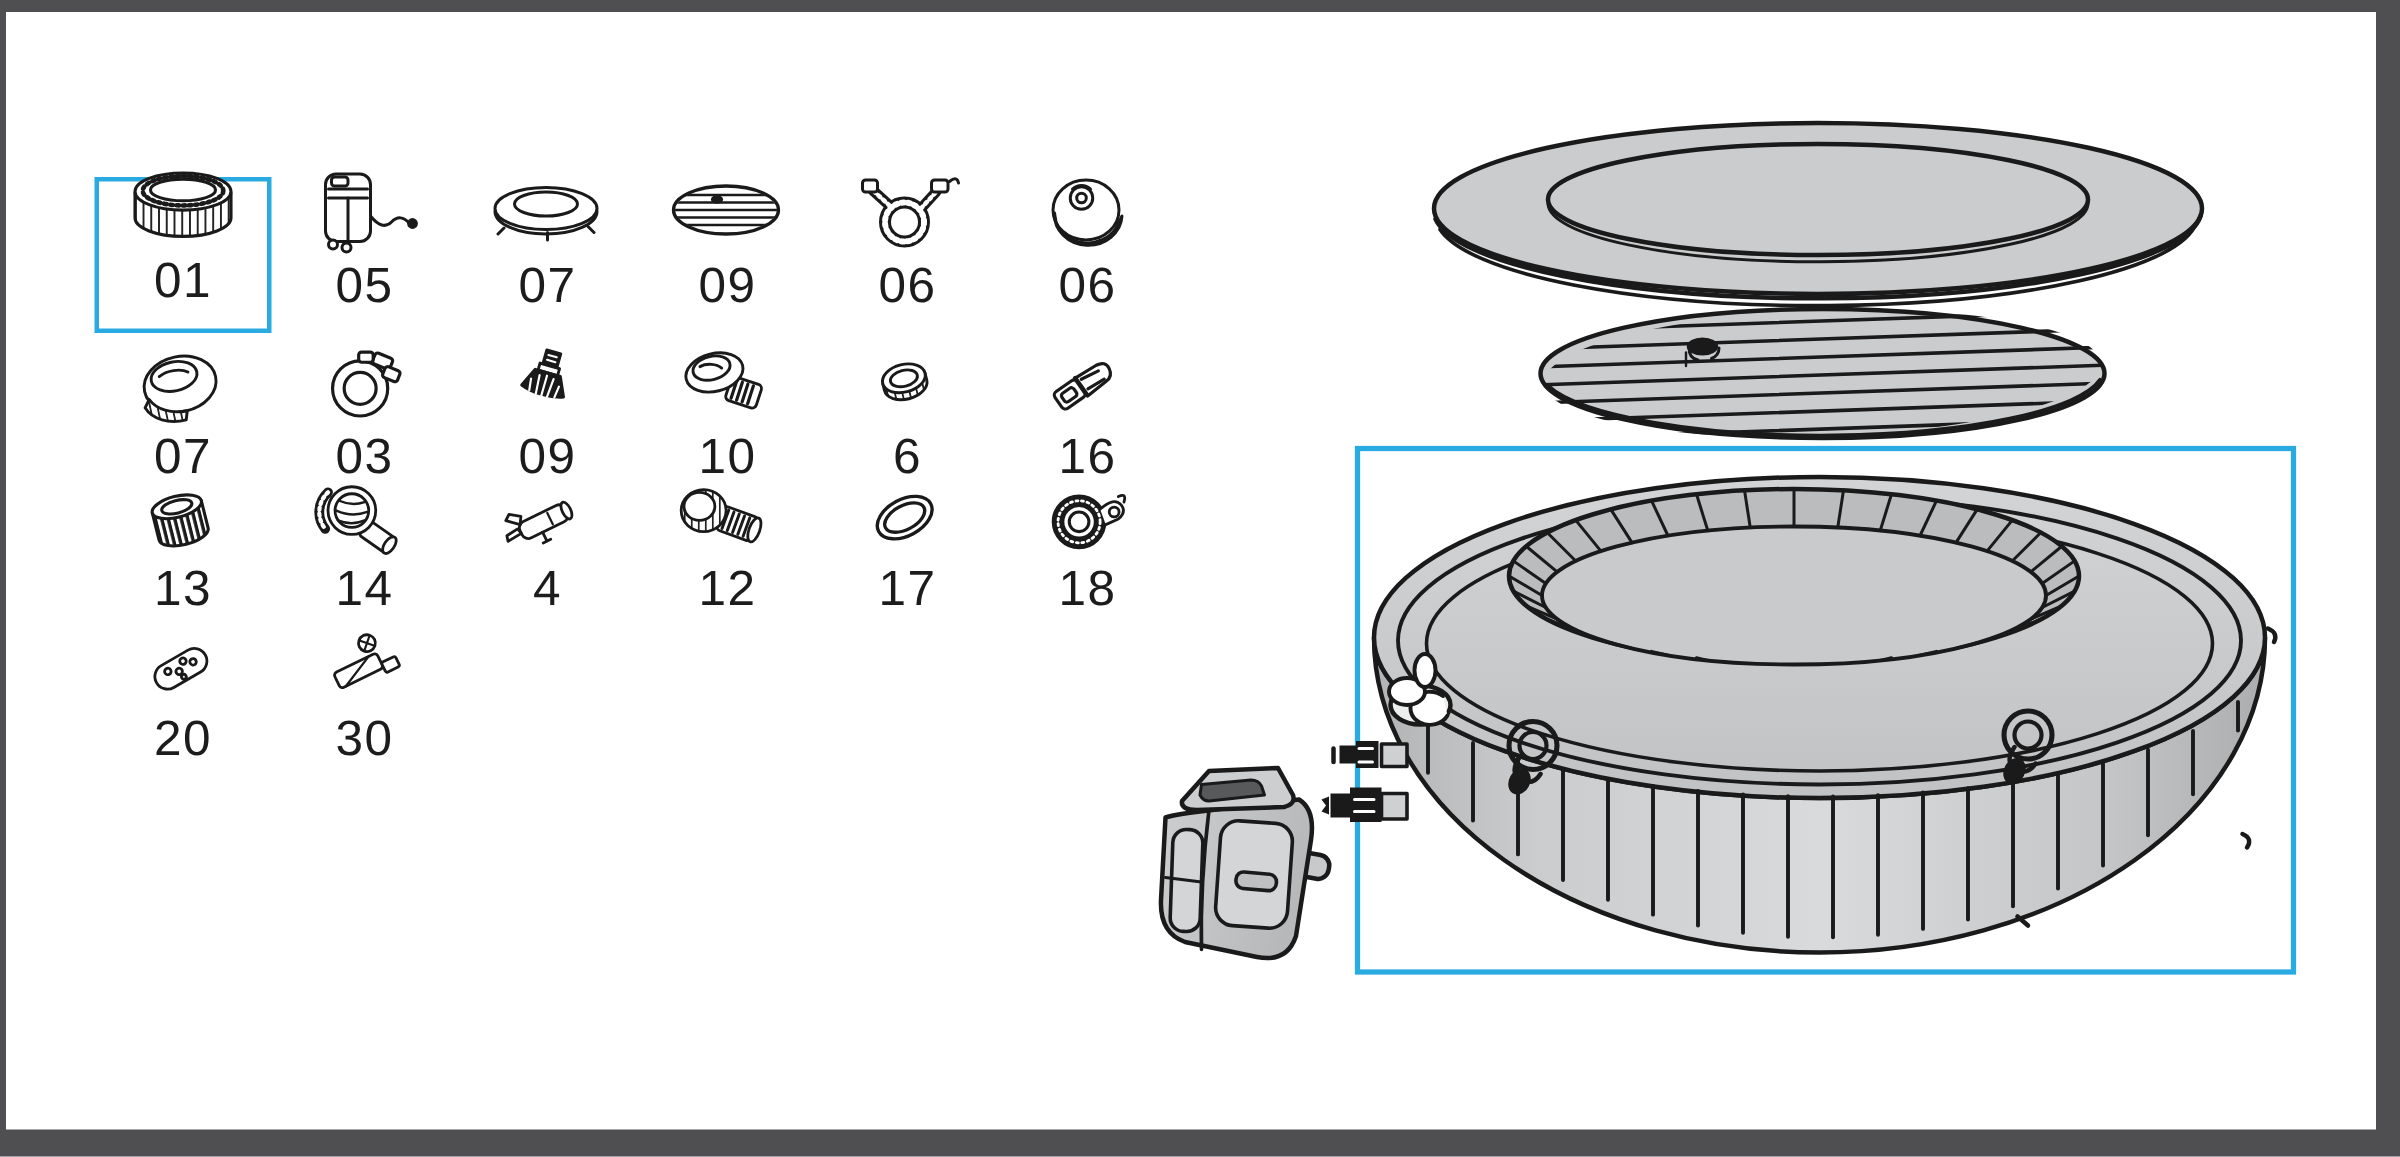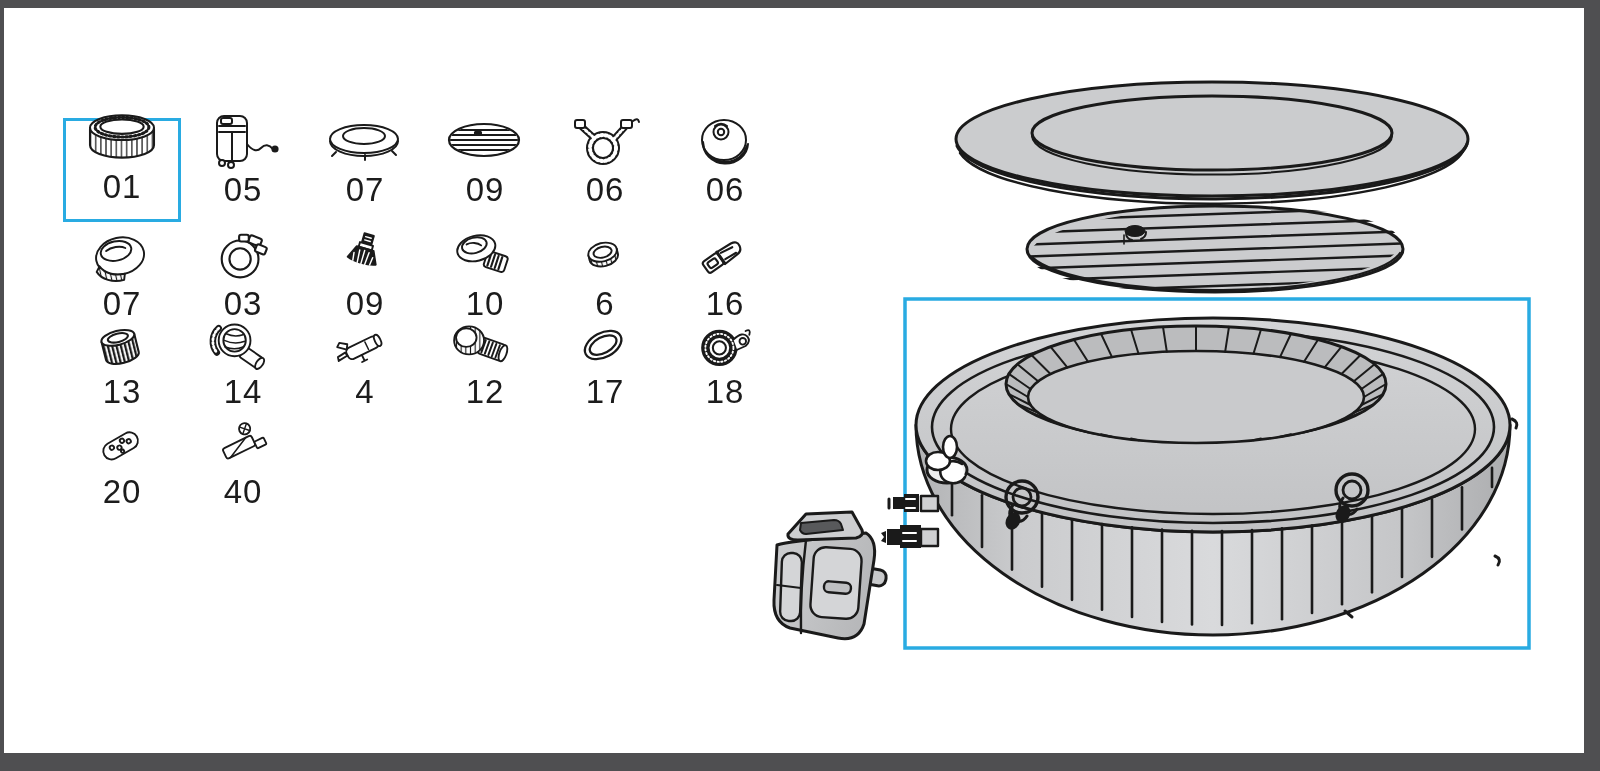--- a/index.html
+++ b/index.html
@@ -332,21 +332,21 @@
       <svg width="96" height="58" viewBox="0 0 96 62">
           <g stroke="#1a1a1a" stroke-width="2" fill="#ffffff" stroke-linecap="round" stroke-linejoin="round" transform="rotate(-26 46 30)">
         <circle cx="57" cy="16" r="6"></circle>
         <path d="M53,12 l8,8 M61,12 l-8,8" fill="none" stroke-width="1.5"></path>
         <rect x="26" y="25" width="34" height="12" rx="2.5"></rect>
         <path d="M30,37 l24,-12" fill="none" stroke-width="1.6"></path>
         <rect x="60" y="33" width="11" height="8" rx="1.5"></rect>
       </g>
         </svg>
     </div>
-    <div class="part-label">40</div>
+    <div class="part-label">30</div>
   </div>
 
 </div>
 
 <svg id="diagram" width="850" height="680" viewBox="740 40 850 680">
   <defs>
     <linearGradient id="wallGrad" x1="0" y1="0" x2="1" y2="0">
       <stop offset="0" stop-color="#b2b3b5"></stop>
         <stop offset="0.18" stop-color="#cbccce"></stop>
       <stop offset="0.5" stop-color="#d9dadc"></stop>

